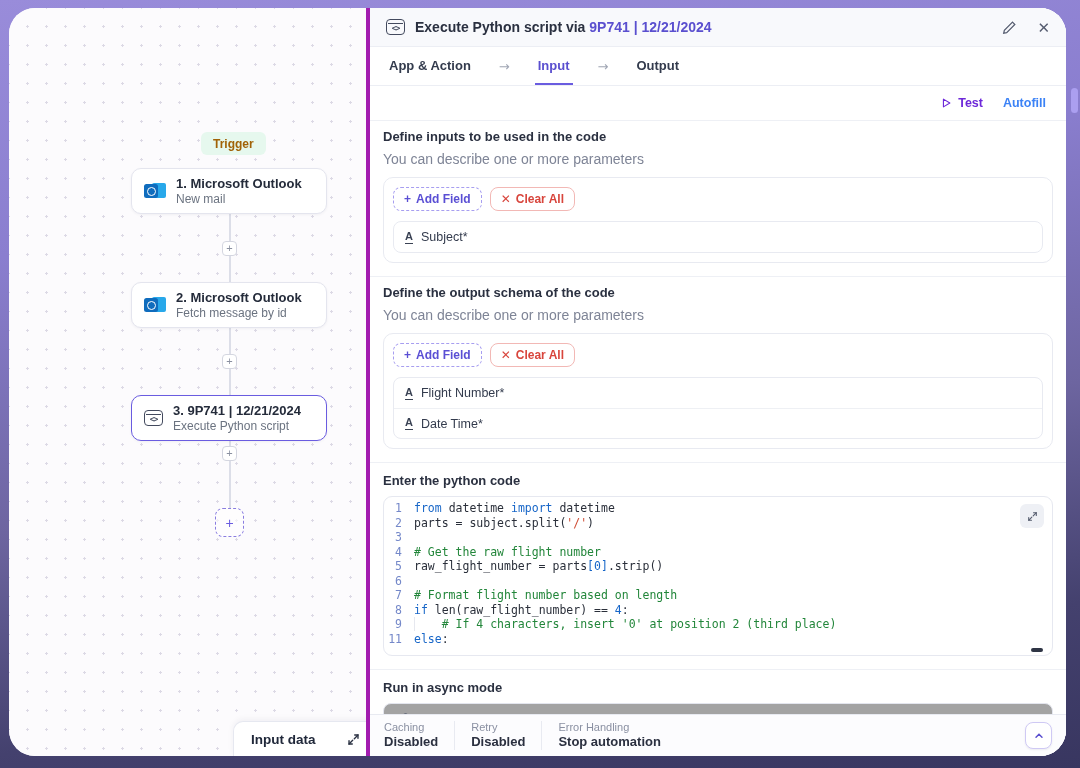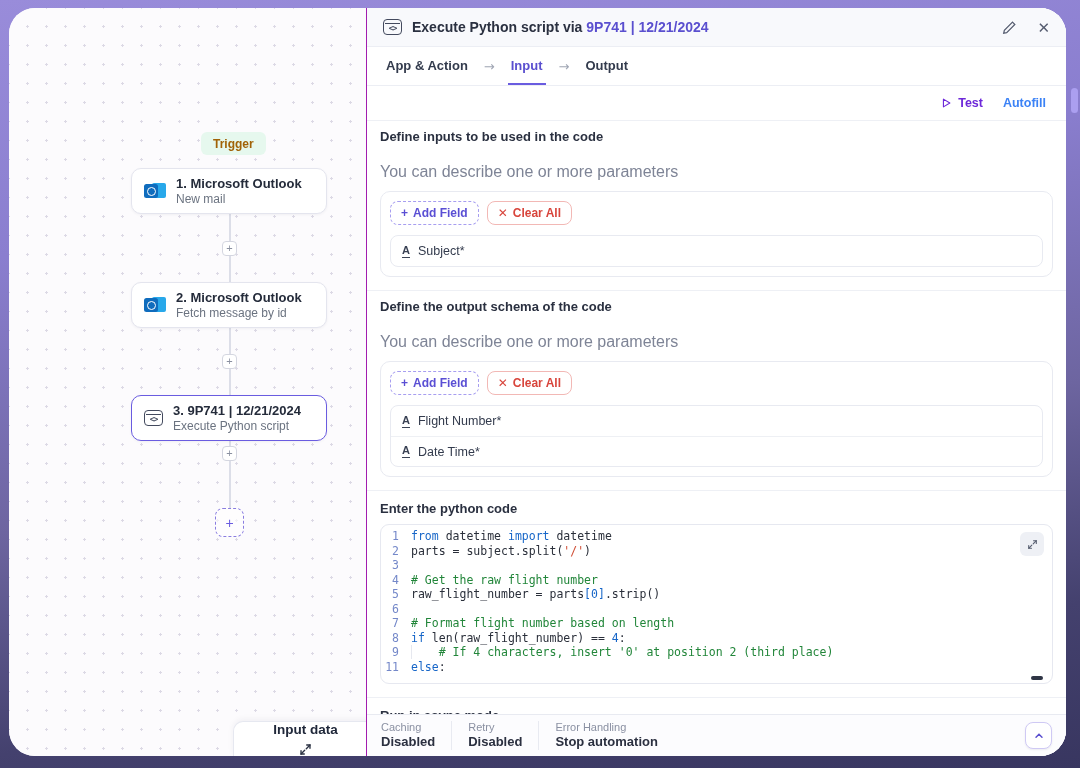--- a/index.html
+++ b/index.html
@@ -40,67 +40,67 @@
   }
   .add-ghost {
     position:absolute; left:206px; top:500px; width:29px; height:29px;
     border:1.6px dashed #8a7de0; border-radius:8px; color:#6a5ce0;
     display:flex; align-items:center; justify-content:center; font-size:14px; background:rgba(255,255,255,.6);
   }
   .input-data {
     position:absolute; left:224px; bottom:0; width:147px; height:35px; background:#fff;
     border:1px solid #e6e8f0; border-bottom:none; border-radius:10px 10px 0 0;
     display:flex; align-items:center; justify-content:space-between; padding:0 19px 0 17px;
-    box-shadow:0 -2px 6px rgba(25,25,60,.05); z-index:4;flex-direction:column;
+    box-shadow:0 -2px 6px rgba(25,25,60,.05); z-index:4;
   }
   .input-data .lbl { font-size:13.5px; font-weight:700; color:#20283a; }
   
   .ic-outlook { width:22px; height:20px; position:relative; flex:none; }
   .ic-outlook .back { position:absolute; right:0; top:2px; width:14px; height:15px; background:#28a8ea; border-radius:2px; }
   .ic-outlook .front { position:absolute; left:0; top:3px; width:14px; height:14px; background:#0f6cbd; border-radius:2.5px;
     display:flex; align-items:center; justify-content:center; }
   .ic-outlook .front::after { content:""; width:7px; height:7px; border:1.8px solid #fff; border-radius:50%; }
   
   .ic-codewin { width:19px; height:16px; border:1.6px solid #434a5e; border-radius:4px; position:relative; flex:none; }
   .ic-codewin::before { content:"<>"; position:absolute; left:50%; top:55%; transform:translate(-50%,-50%);
     font-size:8px; font-weight:700; color:#434a5e; font-family:"DejaVu Sans Mono",monospace; letter-spacing:-1px; }
   .ic-codewin::after { content:""; position:absolute; left:1px; right:1px; top:2.5px; height:1.4px; background:#434a5e; }
 
   
   .panel {
     position:absolute; top:0; right:0; bottom:0; width:700px; background:#fff;
-    border-left:1px solid #a21caf; display:flex; flex-direction:column; z-index:5;
+    border-left:4px solid #a21caf; display:flex; flex-direction:column; z-index:5;
   }
   .p-header {
     flex:none; height:39px; background:#f8f9fc; border-bottom:1px solid #eceef4;
     display:flex; align-items:center; padding:0 16px; gap:10px;
   }
   .p-title { font-size:14px; font-weight:700; color:#2a3040; }
   .p-title .accent { color:#5a4fcf; }
   .hdr-actions { margin-left:auto; display:flex; align-items:center; gap:20px; color:#565d70; }
   .icon-btn { background:none; border:none; color:#565d70; cursor:pointer; display:flex; align-items:center; }
   .p-tabs {
     flex:none; height:39px; border-bottom:1px solid #eceef4; display:flex; align-items:center;
-    padding:0 16px; gap:13px; font-size:13px; color:#333b4d; font-weight:600;
+    padding:0 16px; gap:25px; font-size:13px; color:#333b4d; font-weight:600;
   }
   .tab { height:100%; display:flex; align-items:center; padding:0 3px; border-bottom:2.5px solid transparent; cursor:pointer; }
   .tab.active { color:#5a4fcf; border-bottom-color:#6a5ce0; }
   .tab-arrow { color:#a0a6b4; font-family:"DejaVu Sans",sans-serif; font-weight:400; font-size:13px; }
   .p-testrow {
     flex:none; height:35px; border-bottom:1px solid #eef0f5; display:flex; align-items:center;
     justify-content:flex-end; gap:20px; padding:0 20px;
   }
   .test-btn { display:flex; align-items:center; gap:6px; font-size:12.5px; font-weight:700; color:#6d28d9; background:none; border:none; cursor:pointer; }
   .autofill-btn { font-size:12.5px; font-weight:700; color:#3b82f6; background:none; border:none; cursor:pointer; }
   .p-scroll { flex:1; overflow:hidden; }
   .sec { padding:8px 13px 13px; border-bottom:1px solid #eef0f5; }
   .sec:last-child { border-bottom:none; }
   .sec-h { font-size:13px; font-weight:700; color:#2a3040; }
   .sec-h.lite { font-weight:600; }
-  .sec-sub { font-size:16px; color:#7e8496; margin-top:19px; }
+  .sec-sub { font-size:14px; color:#7e8496; margin-top:7px; }
   .box { border:1px solid #e8eaf1; border-radius:10px; padding:9px; margin-top:10px; }
   .btn-row { display:flex; gap:8px; }
   .btn-add {
     height:24px; padding:0 10px; border:1px dashed #a79ef0; border-radius:8px; background:#fff;
     color:#5a4fd4; font-size:12px; font-weight:700; display:flex; align-items:center; gap:5px; cursor:pointer;
     font-family:inherit;
   }
   .btn-clear {
     height:24px; padding:0 10px; border:1px solid #f2b8b5; border-radius:8px; background:#fff;
     color:#d8453c; font-size:12px; font-weight:700; display:flex; align-items:center; gap:5px; cursor:pointer;

